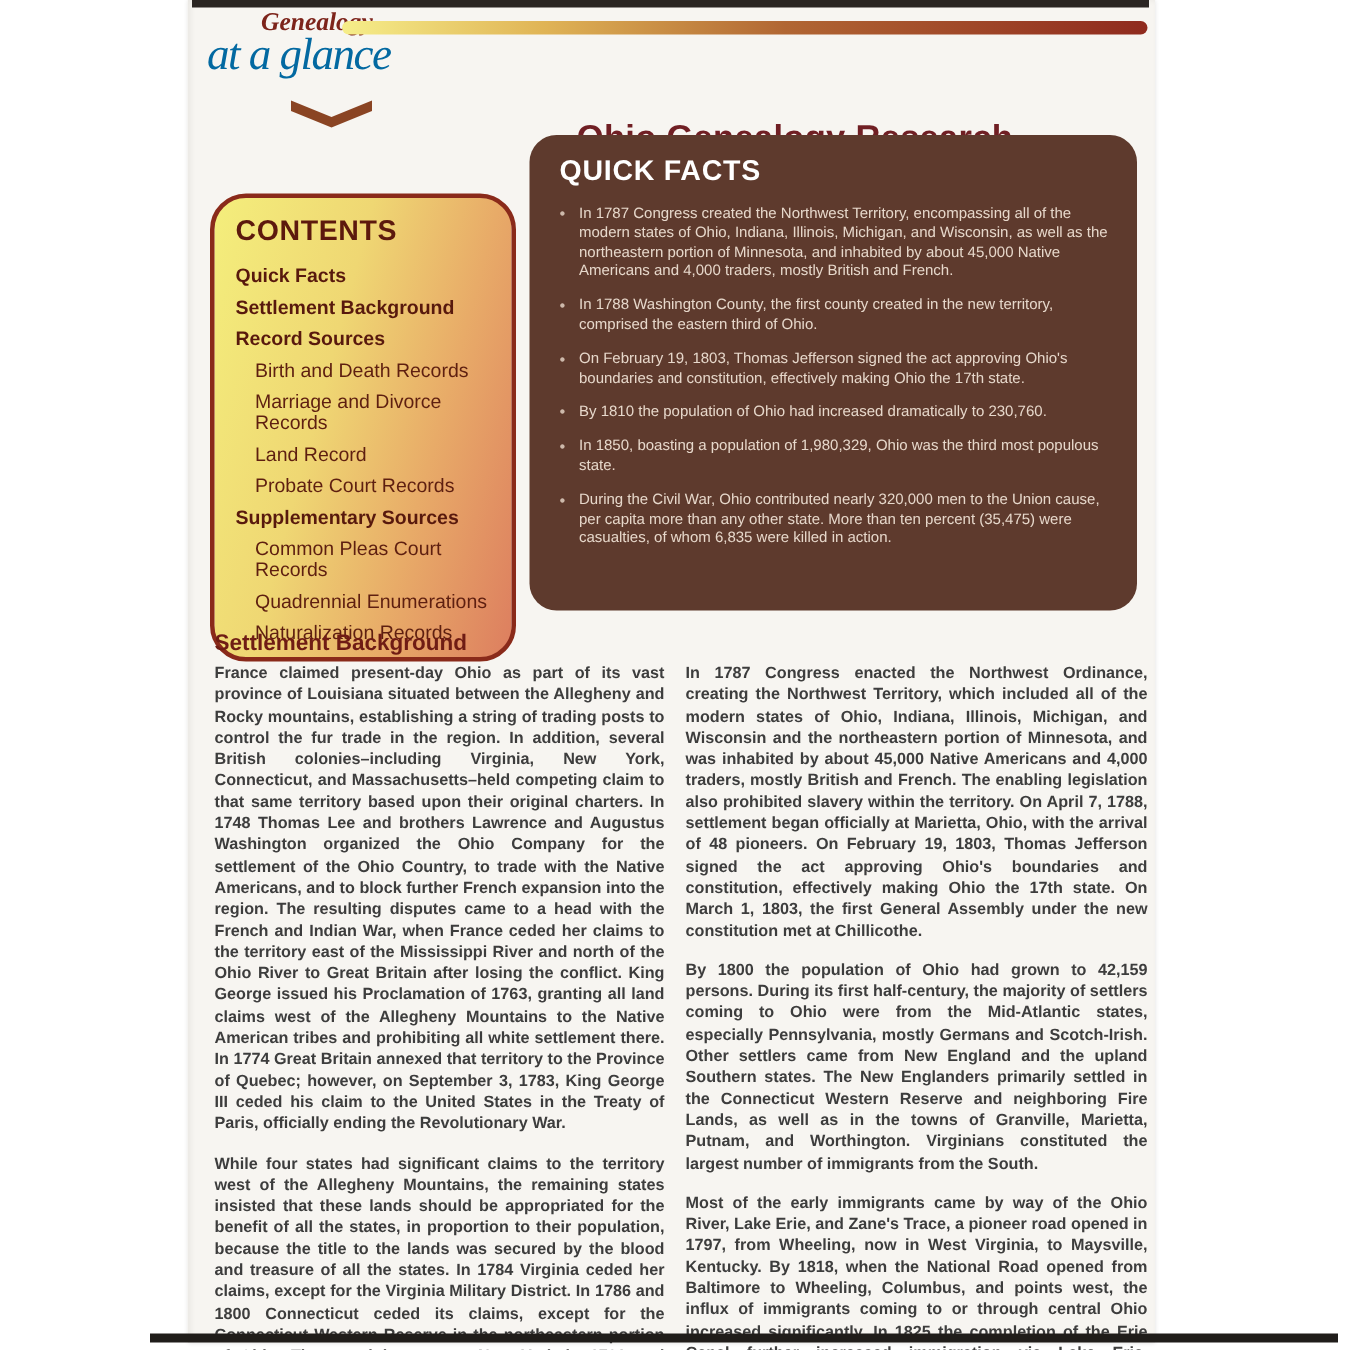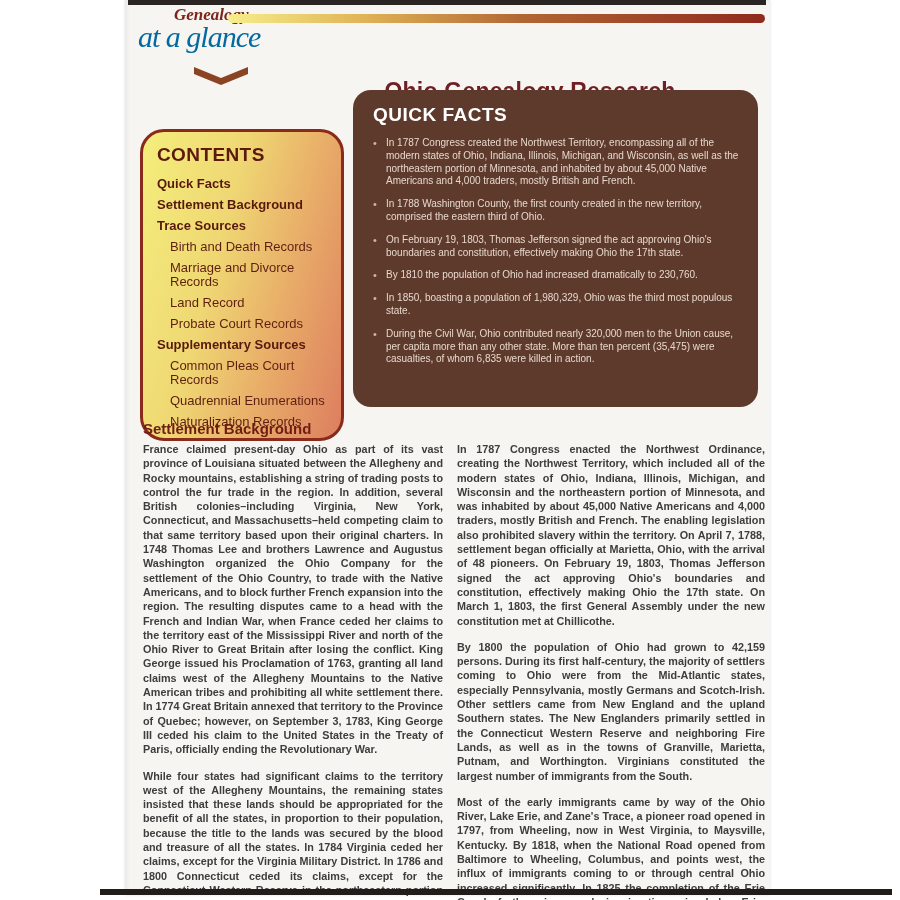--- a/index.html
+++ b/index.html
@@ -94,21 +94,21 @@
   </div>
 
   <div class="toc-box">
     <div class="toc-heading">CONTENTS</div>
     <div>
 
         <div class="toc-item lvl0">Quick Facts</div>
 
         <div class="toc-item lvl0">Settlement Background</div>
 
-        <div class="toc-item lvl0">Trace Sources</div>
+        <div class="toc-item lvl0">Record Sources</div>
 
         <div class="toc-item lvl1">Birth and Death Records</div>
 
         <div class="toc-item lvl1">Marriage and Divorce Records</div>
 
         <div class="toc-item lvl1">Land Record</div>
 
         <div class="toc-item lvl1">Probate Court Records</div>
 
         <div class="toc-item lvl0">Supplementary Sources</div>

